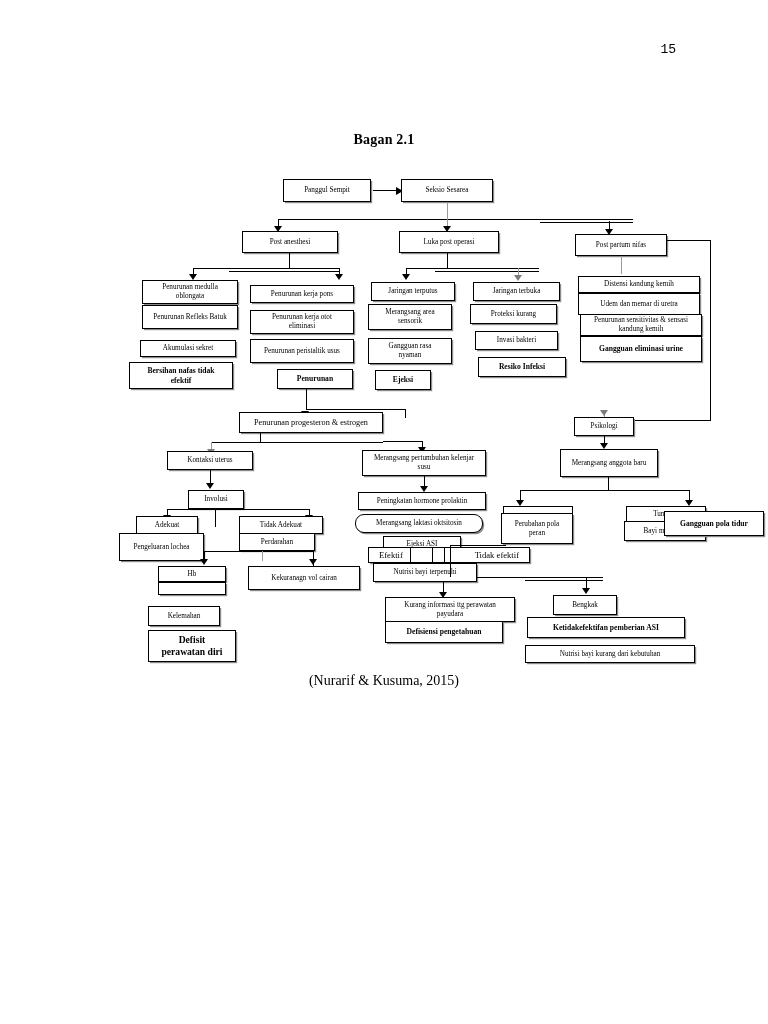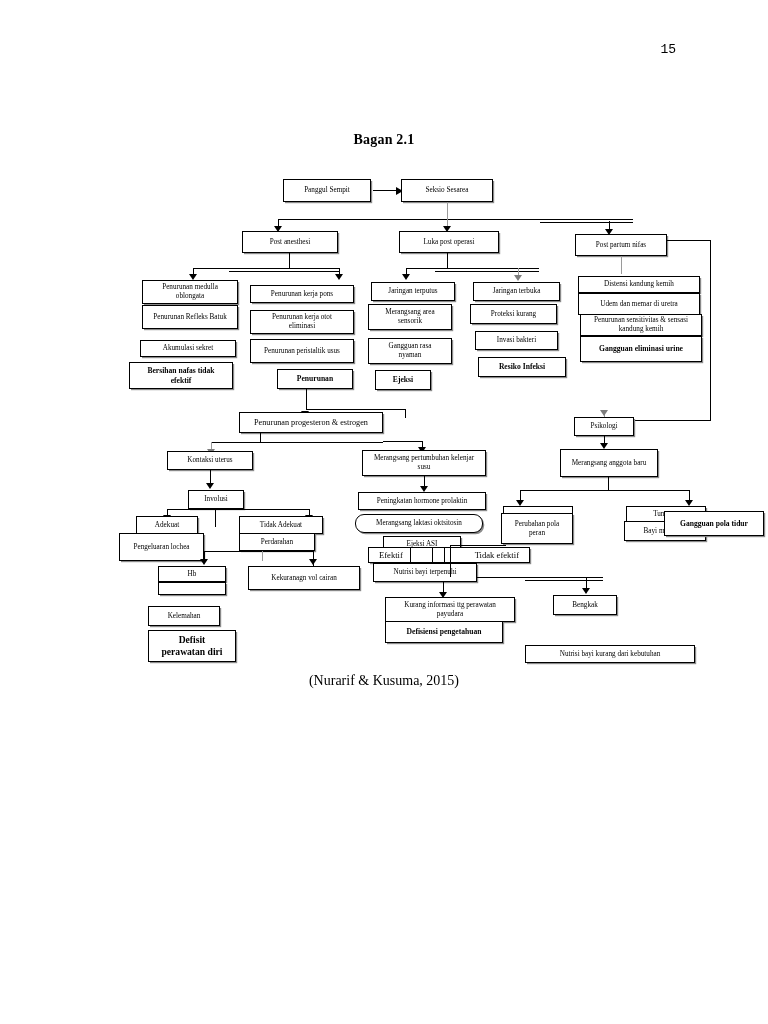--- a/index.html
+++ b/index.html
@@ -226,20 +226,21 @@
   <div class="ar" style="left:439px;top:592px;"></div>
   <div class="bx" style="left:385px;top:597px;width:130px;height:25px;">Kurang informasi ttg perawatan payudara</div>
   <div class="bx b" style="left:385px;top:621px;width:118px;height:22px;">Defisiensi pengetahuan</div>
 
   <div class="ln lnh" style="left:477px;top:577px;width:126px;"></div>
   <div class="ln lnh" style="left:525px;top:580px;width:78px;"></div>
   <div class="ln lnv" style="left:586px;top:578px;height:12px;"></div>
   <div class="ar" style="left:582px;top:588px;"></div>
 
   <div class="bx" style="left:553px;top:595px;width:64px;height:20px;">Bengkak</div>
+  <div class="bx b" style="left:527px;top:617px;width:158px;height:21px;">Ketidakefektifan pemberian ASI</div>
   <div class="bx" style="left:525px;top:645px;width:170px;height:18px;">Nutrisi bayi kurang dari kebutuhan</div>
 
   <div class="bx" style="left:574px;top:417px;width:60px;height:19px;">Psikologi</div>
   <div class="ln lnv" style="left:604px;top:436px;height:10px;"></div>
   <div class="ar" style="left:600px;top:443px;"></div>
   <div class="bx" style="left:560px;top:449px;width:98px;height:28px;">Merangsang anggota baru</div>
 
   <div class="ln lnv" style="left:608px;top:477px;height:14px;"></div>
   <div class="ln lnh" style="left:520px;top:490px;width:170px;"></div>
   <div class="ln lnv" style="left:520px;top:490px;height:13px;"></div>

